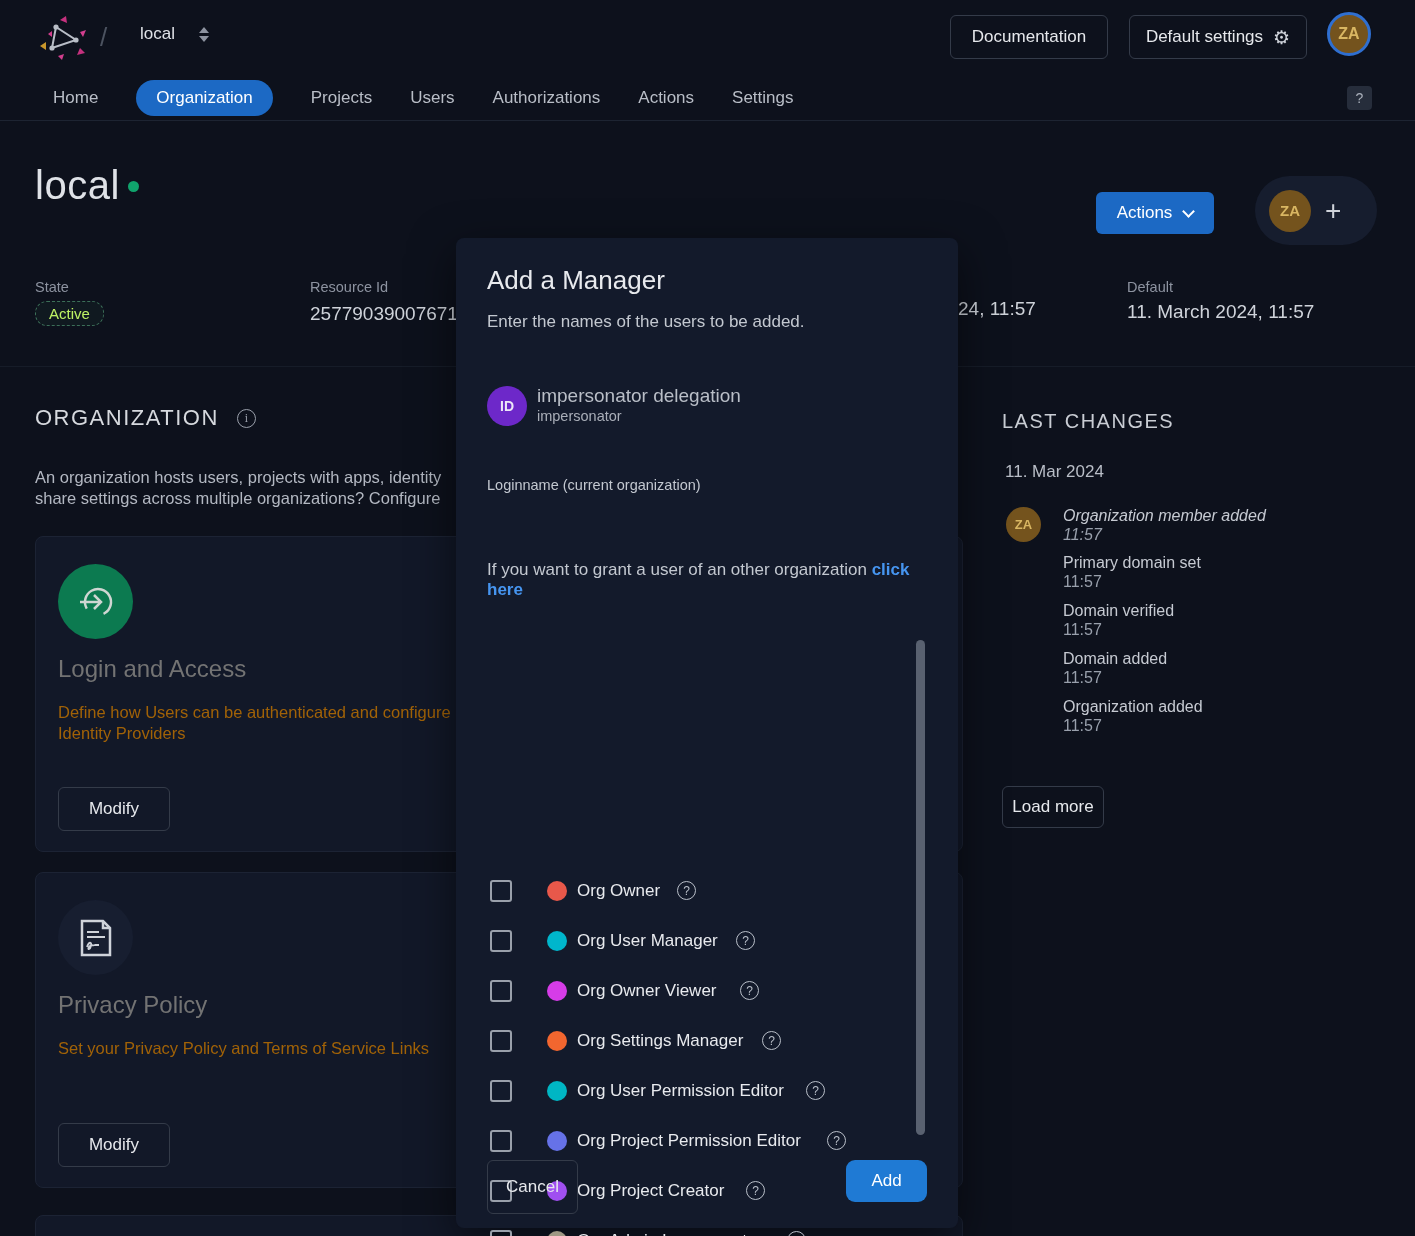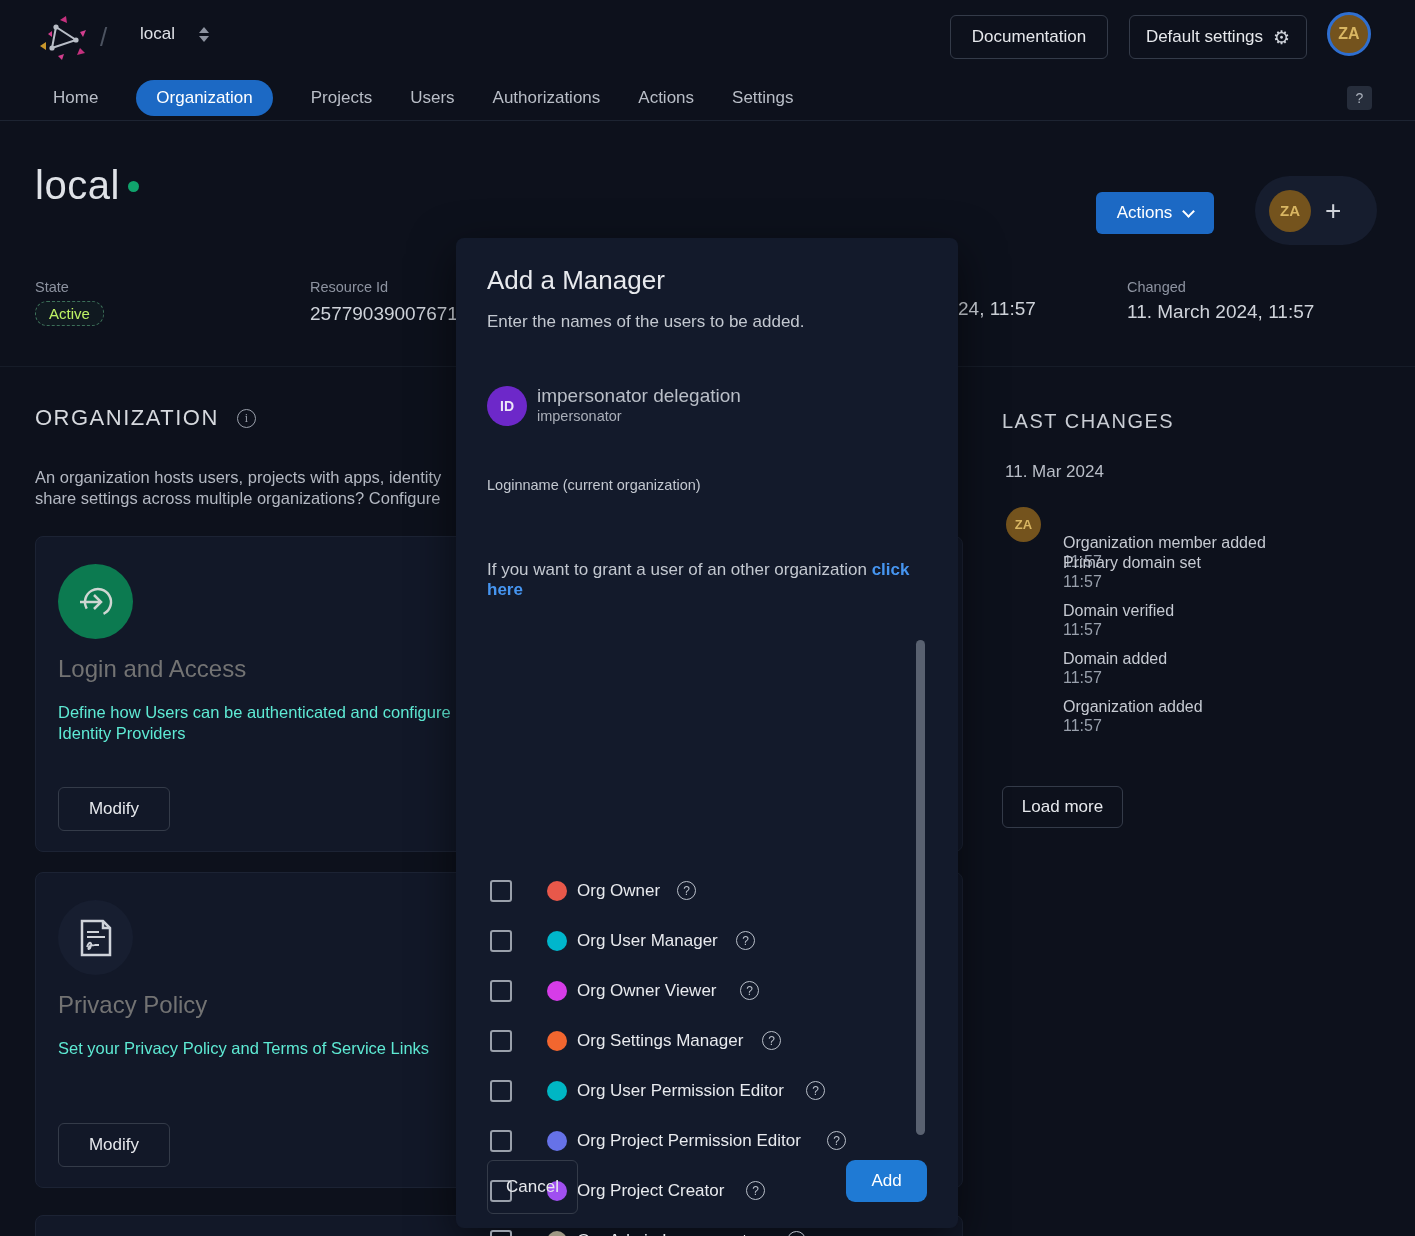--- a/index.html
+++ b/index.html
@@ -82,31 +82,31 @@
     vertical-align:3px; margin-left:18px; font-family:"Liberation Serif", serif;
   }
   .org-desc { position:absolute; left:35px; top:467px; width:900px; font-size:16.5px; line-height:21px; color:#b3b8c2; }
 
   .card {
     position:absolute; left:35px; width:928px; background:#121828;
     border:1px solid #1c2334; border-radius:8px;
   }
   .card-icon-circle { position:absolute; left:22px; top:27px; width:75px; height:75px; border-radius:50%; display:flex; align-items:center; justify-content:center; }
   .card-title { position:absolute; left:22px; top:118px; font-size:24px; font-weight:400; color:#737373; }
-  .card-desc { position:absolute; left:22px; top:165px; width:450px; font-size:16.5px; line-height:21px; color:#5eead4; }
+  .card-desc { position:absolute; left:22px; top:165px; width:450px; font-size:16.5px; line-height:21px; color:#a16207; }
   .card-btn { position:absolute; left:22px; top:250px; width:112px; height:44px; font-size:17px; }
 
   
   .sb-heading { position:absolute; left:1002px; top:410px; font-size:20px; letter-spacing:1.5px; color:#c9cdd4; font-weight:400; }
   .sb-date { position:absolute; left:1005px; top:462px; font-size:17px; color:#b9bec7; }
   .sb-avatar { position:absolute; left:1006px; top:507px; width:35px; height:35px; background:#74531d; color:#d9b662; font-size:13px; }
   .event { position:absolute; left:1063px; width:330px; }
   .event .ev-title { font-size:16px; color:#c6cad2; line-height:19px; }
   .event .ev-time { font-size:16px; color:#99a0ac; line-height:19px; }
-  .load-more { position:absolute; left:1002px; top:786px; width:121px; height:42px; font-size:17px; }
+  .load-more { position:absolute; left:1002px; top:786px; width:102px; height:42px; font-size:17px; }
 
   
   .modal {
     position:absolute; left:456px; top:238px; width:502px; height:990px;
     background:#131a2b; border-radius:8px; box-shadow:0 14px 45px rgba(0,0,0,0.55);
   }
   .modal-title { position:absolute; left:31px; top:27px; font-size:26px; font-weight:400; color:#e8eaee; }
   .modal-subtitle { position:absolute; left:31px; top:74px; font-size:17px; color:#c3c8d0; }
   .target-avatar { position:absolute; left:31px; top:148px; width:40px; height:40px; background:#6d28c9; color:#ece6f7; font-size:14px; }
   .target-name { position:absolute; left:81px; top:147px; font-size:19px; color:#b9bec7; }
@@ -194,21 +194,21 @@
 <div class="abs" style="left:35px; top:279px;">
   <div class="meta-label">State</div>
   <span class="state-badge">Active</span>
 </div>
 <div class="abs" style="left:310px; top:279px;">
   <div class="meta-label">Resource Id</div>
   <div class="meta-value" style="margin-top:8px; font-size:19px;">2577903900767178</div>
 </div>
 <div class="abs meta-value" style="left:958px; top:298px; font-size:19px;">24, 11:57</div>
 <div class="abs" style="left:1127px; top:279px;">
-  <div class="meta-label">Changed</div>
+  <div class="meta-label">Default</div>
   <div class="meta-value" style="margin-top:6px; font-size:19px;">11. March 2024, 11:57</div>
 </div>
 <div class="header-sep"></div>
 
 <div class="abs" style="left:35px; top:405px;">
   <span class="section-heading">ORGANIZATION</span><i class="info-icon">i</i>
 </div>
 <div class="org-desc">
   <div>An organization hosts users, projects with apps, identity</div>
   <div>share settings across multiple organizations? Configure</div>
@@ -241,21 +241,21 @@
   <div class="card-desc" style="width:560px;">Set your Privacy Policy and Terms of Service Links</div>
   <button class="btn-outline card-btn">Modify</button>
 </div>
 
 <div class="card" style="top:1215px; height:80px;"></div>
 
 <div class="sb-heading">LAST CHANGES</div>
 <div class="sb-date">11. Mar 2024</div>
 <div class="avatar sb-avatar">ZA</div>
 
-<div class="event" style="top:533px;">
+<div class="event" style="top:506px;font-style:italic;">
   <div class="ev-title">Organization member added</div>
   <div class="ev-time">11:57</div>
 </div>
 <div class="event" style="top:553px;">
   <div class="ev-title">Primary domain set</div>
   <div class="ev-time">11:57</div>
 </div>
 <div class="event" style="top:601px;">
   <div class="ev-title">Domain verified</div>
   <div class="ev-time">11:57</div>

